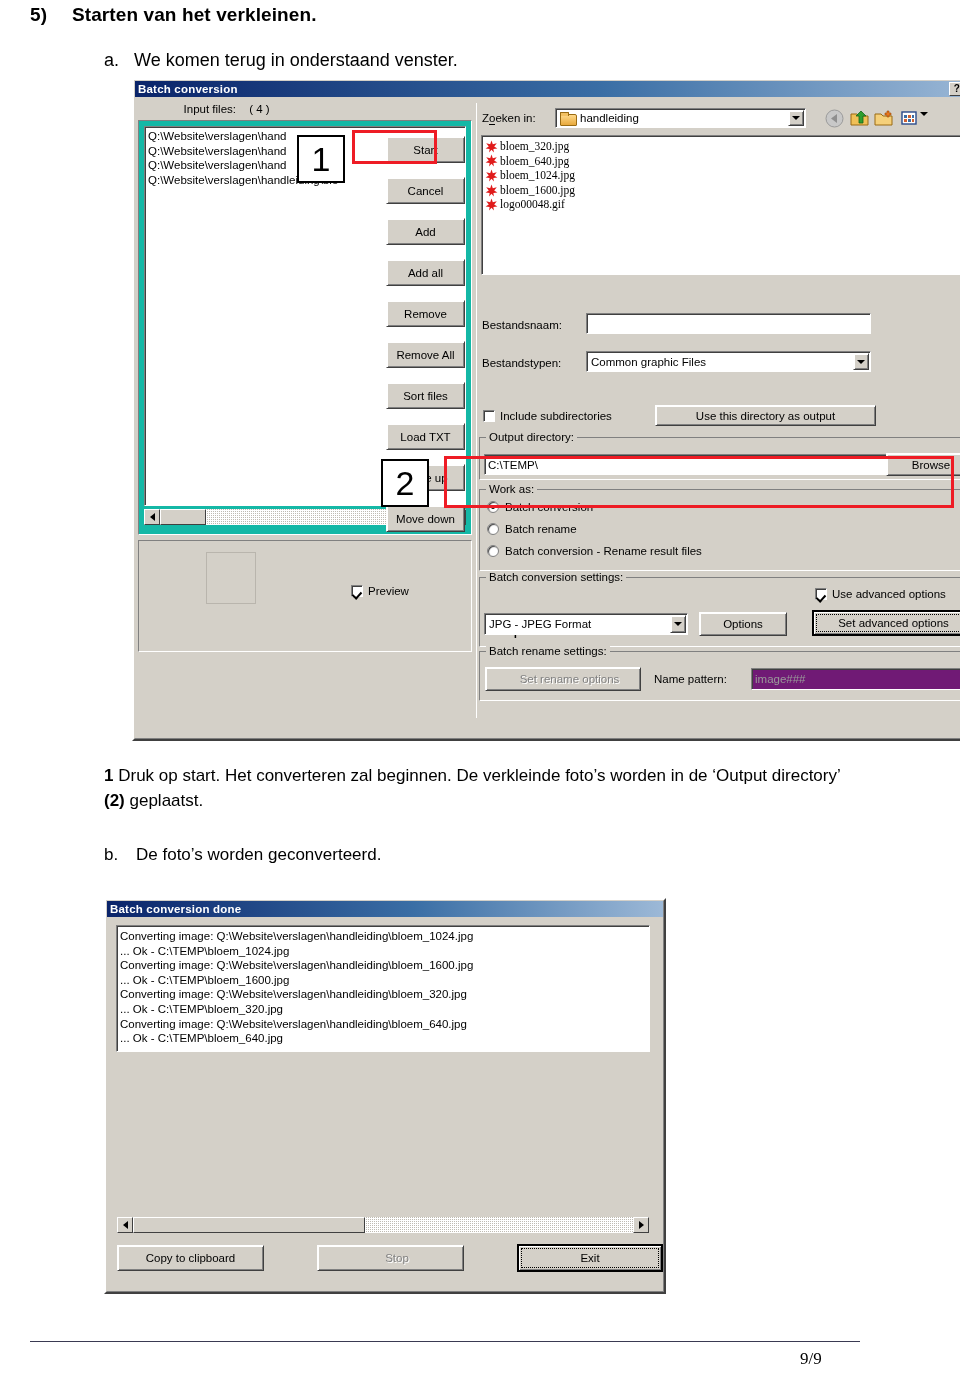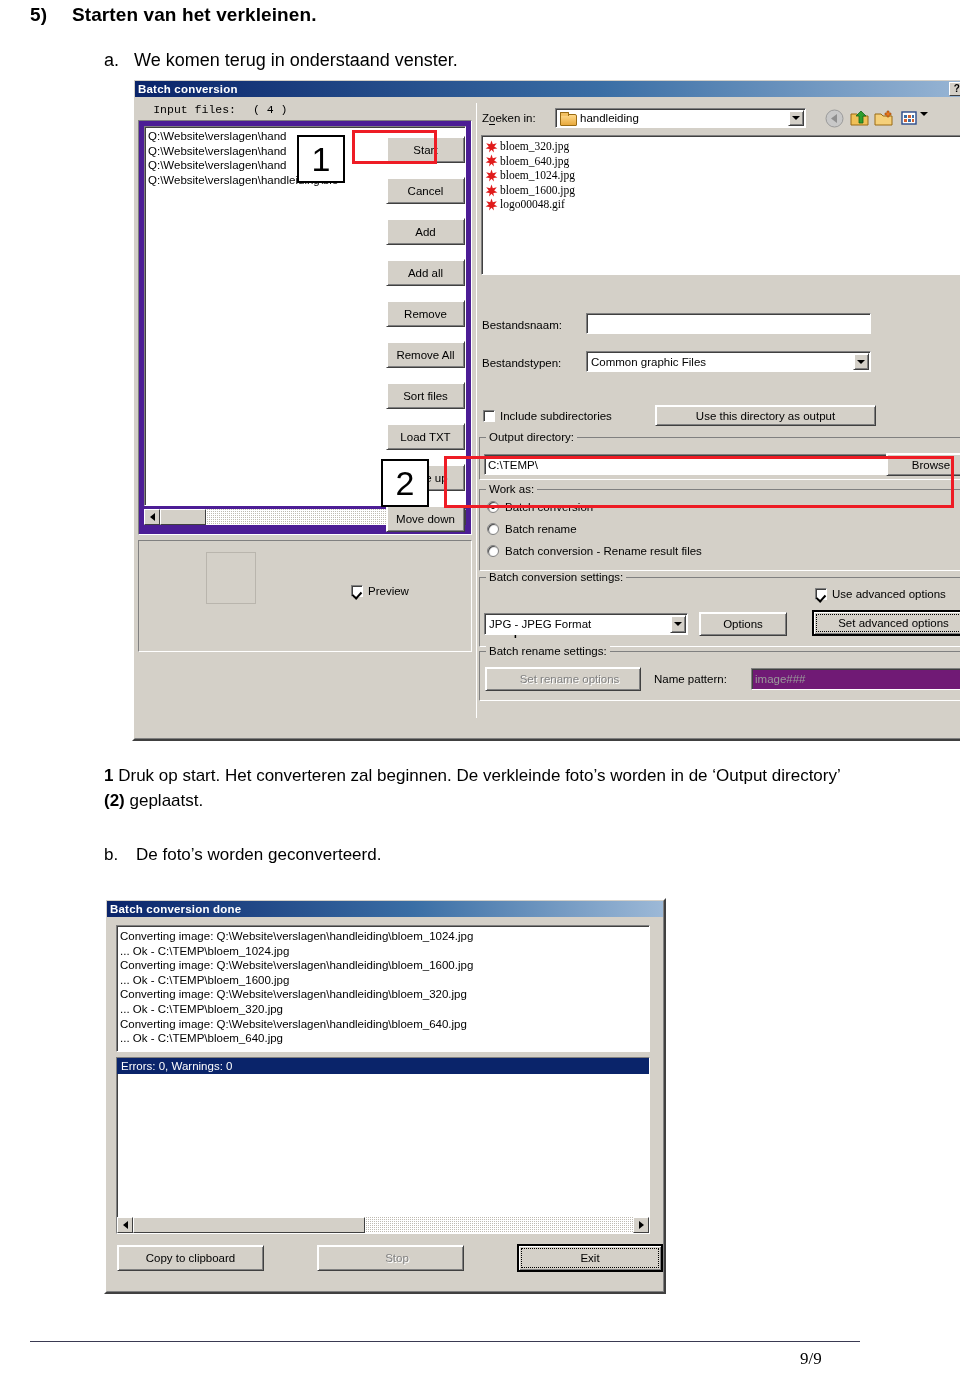--- a/index.html
+++ b/index.html
@@ -230,27 +230,27 @@
 
 <div class="win" style="left:104px; top:78px; width:855px; height:663px;margin-left:28px;">
   <div class="win-inner-border"></div>
 
   <div class="titlebar">
     <span class="tb-title">Batch conversion</span>
     <span class="tb-btn">?</span>
     <span class="tb-btn">✕</span>
   </div>
 
-  <div style="position:absolute; left:6px; top:23px; font-size:11.5px;font-family:Liberation Mono, monospace;">
+  <div style="position:absolute; left:6px; top:23px; font-size:11.5px;">
     <span style="display:inline-block;width:96px;text-align:right;">Input files:</span>
     <span style="margin-left:10px;">( 4 )</span>
   </div>
 
   <div style="position:absolute; left:4px; top:40px; width:334px; height:415px;
-              border:1px solid; border-color:#808080 #ffffff #ffffff #808080; background:#4c1d95;">
+              border:1px solid; border-color:#808080 #ffffff #ffffff #808080; background:#14b8a6;">
 
     <div class="listbox" style="left:5px; top:5px; width:322px; height:380px; padding-top:2px;">
       <div class="li">Q:\Website\verslagen\hand</div>
       <div class="li">Q:\Website\verslagen\hand</div>
       <div class="li">Q:\Website\verslagen\hand</div>
       <div class="li">Q:\Website\verslagen\handleiding\blo</div>
     </div>
 
     <div class="scrollh" style="left:5px; top:388px; width:322px;">
       <div class="sb-arrow">
@@ -467,23 +467,20 @@
     <div class="li">Converting image: Q:\Website\verslagen\handleiding\bloem_1024.jpg</div>
     <div class="li">... Ok - C:\TEMP\bloem_1024.jpg</div>
     <div class="li">Converting image: Q:\Website\verslagen\handleiding\bloem_1600.jpg</div>
     <div class="li">... Ok - C:\TEMP\bloem_1600.jpg</div>
     <div class="li">Converting image: Q:\Website\verslagen\handleiding\bloem_320.jpg</div>
     <div class="li">... Ok - C:\TEMP\bloem_320.jpg</div>
     <div class="li">Converting image: Q:\Website\verslagen\handleiding\bloem_640.jpg</div>
     <div class="li">... Ok - C:\TEMP\bloem_640.jpg</div>
   </div>
 
-  <div class="listbox" style="left:10px; top:157px; width:534px; height:177px;">
-    <div class="li" style="background:#0a246a; color:#ffffff; line-height:16px; padding-left:4px;">Errors: 0, Warnings: 0</div>
-  </div>
 
   <div class="scrollh" style="left:11px; top:317px; width:532px;">
     <div class="sb-arrow">
         <i class="arrow-l"></i>
       </div>
     <div class="sb-thumb" style="width:232px;"></div>
     <div class="sb-track"></div>
     <div class="sb-arrow">
         <i class="arrow-r"></i>
       </div>

